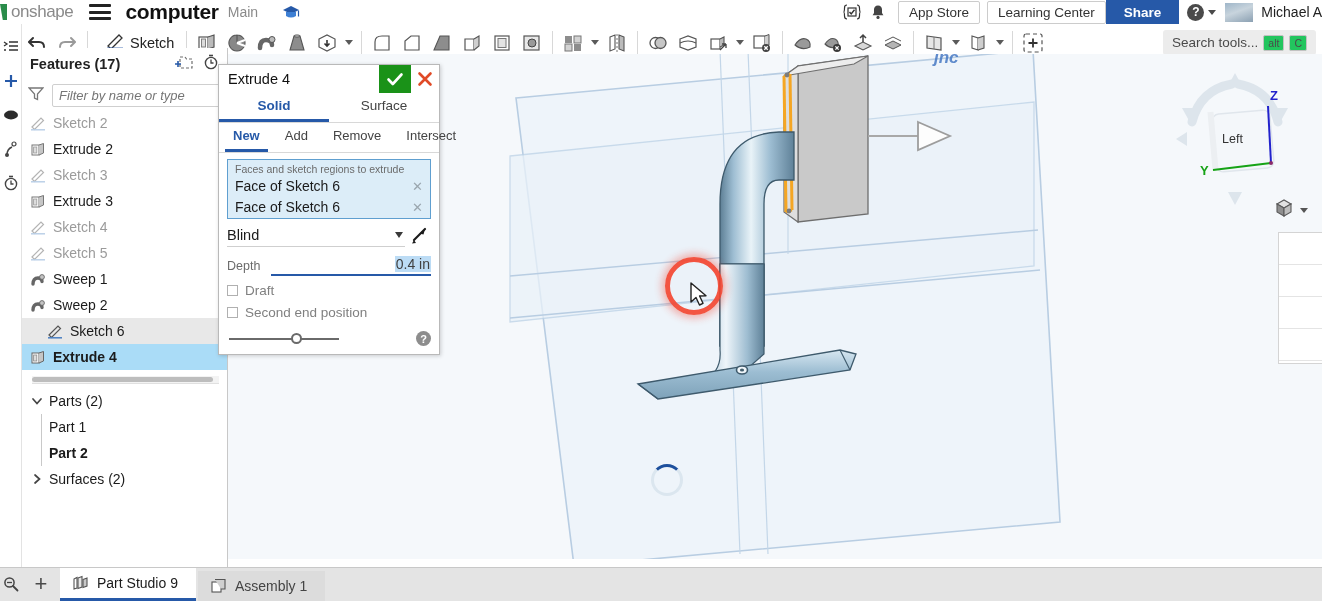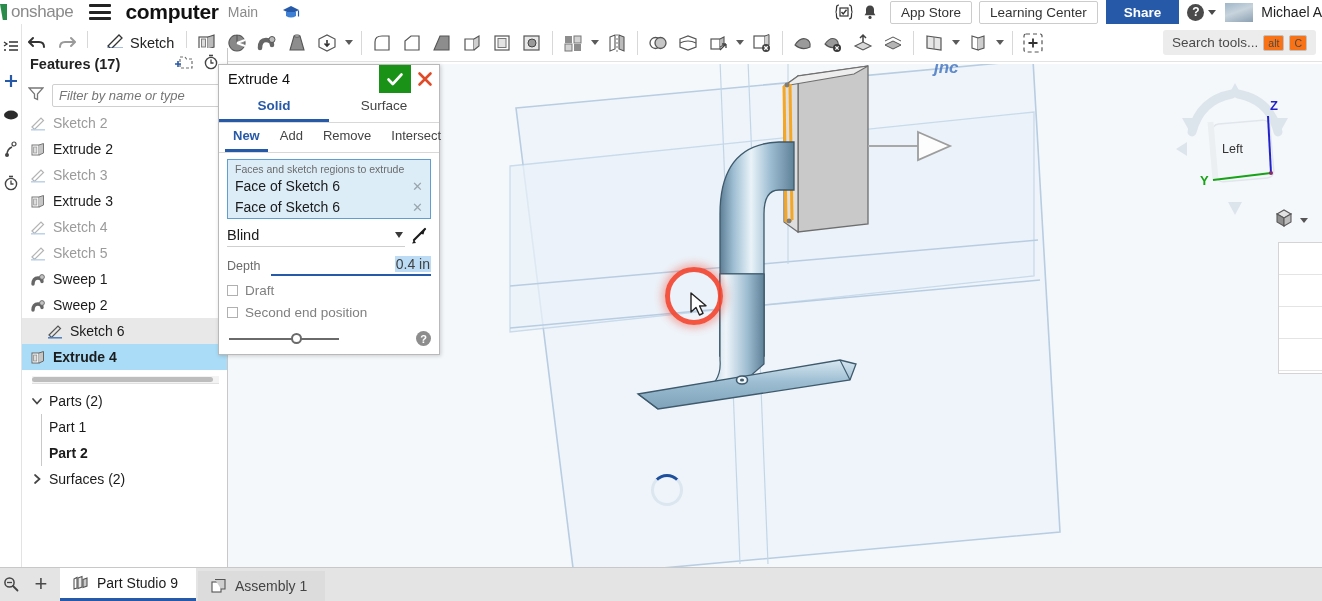--- a/index.html
+++ b/index.html
@@ -34,21 +34,21 @@
               position: relative; cursor: pointer; }
   .notif-badge { position: absolute; top: -1px; right: 1px; background: #2659a8; color: #fff;
                  font-size: 7px; border-radius: 2px; padding: 0 2px; line-height: 8px; }
   .hdr-btn {
     font-size: 13.5px; color: #333; border: 1px solid #ccc; background: #fff;
     padding: 3px 10px; margin-left: 7px; border-radius: 2px; cursor: pointer; height: 23px;
     font-family: "Liberation Sans", sans-serif; white-space: nowrap;
   }
   .share-btn {
     background: #2659a8; color: #fff; border: none; font-size: 13.5px; font-weight: bold;
-    padding: 4px 18px; margin-left: 8px; cursor: pointer; height: 24px;
+    padding: 4px 18px; cursor: pointer; height: 24px;
     font-family: "Liberation Sans", sans-serif;
   }
   .help-wrap { display: flex; align-items: center; margin-left: 8px; cursor: pointer; }
   .help-circle { width: 17px; height: 17px; border-radius: 50%; background: #4a4a4a; color: #fff;
                  font-size: 12px; font-weight: bold; display: flex; align-items: center;
                  justify-content: center; }
   .caret-dn { width: 0; height: 0; border-left: 4.5px solid transparent; border-right: 4.5px solid transparent;
               border-top: 5px solid #4a4a4a; margin-left: 4px; }
   .avatar { width: 28px; height: 19px; margin-left: 9px;
             background: linear-gradient(160deg,#9fb6c9,#c8d4dd 45%,#8ba0b2); cursor:pointer; }
@@ -67,21 +67,21 @@
   .tb-sep { width: 1px; height: 24px; background: #d8d8d8; margin: 0 5px; flex: none; }
   .tb-caret { width: 14px; height: 32px; display: flex; align-items: center; justify-content: center;
               cursor: pointer; flex: none; }
   .tb-caret::after { content: ""; width: 0; height: 0; border-left: 4px solid transparent;
                      border-right: 4px solid transparent; border-top: 5px solid #5a5a5a; }
   .search-tools {
     margin-left: auto; margin-right: 6px; background: #ececec; border-radius: 3px;
     display: flex; align-items: center; padding: 4px 9px; cursor: pointer; height: 25px;
   }
   .search-tools .st-label { font-size: 13.5px; color: #4a4a4a; }
-  .kbd { border: 1px solid #c2c2c2; background: #f97316; border-radius: 2px; font-size: 10.5px;
+  .kbd { border: 1px solid #c2c2c2; background: #22c55e; border-radius: 2px; font-size: 10.5px;
          color: #4a4a4a; padding: 0px 4px; margin-left: 5px; line-height: 14px; }
 
   
   .rail { position: absolute; top: 24px; left: 0; width: 22px; height: 577px;
           background: #fff; border-right: 1px solid #e3e3e3; padding-top: 6px; }
   .rail-item { width: 22px; height: 34px; display: flex; align-items: center; justify-content: center;
                cursor: pointer; }
 
   
   .ftree {
@@ -132,21 +132,21 @@
   .dlg-title { font-size: 14.5px; color: #111; padding-left: 9px; flex: 1; }
   .dlg-ok { width: 32px; height: 28px; background: #1a9218; display: flex; align-items: center;
             justify-content: center; cursor: pointer; }
   .dlg-cancel { width: 28px; height: 28px; display: flex; align-items: center;
                 justify-content: center; cursor: pointer; color: #e04a27; font-size: 19px;
                 font-weight: bold; }
   .dlg-tabs { display: flex; border-bottom: 1px solid #d8d8d8; }
   .dlg-tab { flex: 1; text-align: center; font-size: 13.5px; padding: 5px 0 6px;
              color: #444; cursor: pointer; }
   .dlg-tab.active { color: #2659a8; font-weight: bold; border-bottom: 3px solid #2659a8; }
-  .dlg-subtabs { display: flex; border-bottom: 1px solid #d8d8d8; padding: 0 6px; gap: 4px; }
+  .dlg-subtabs { display: flex; border-bottom: 1px solid #d8d8d8; padding: 0 6px; gap: 9px; }
   .dlg-subtab { font-size: 13px; padding: 5px 8px 6px; color: #444; cursor: pointer; }
   .dlg-subtab.active { color: #2659a8; font-weight: bold; border-bottom: 3px solid #2659a8; }
   .dlg-body { padding: 6px 8px 8px; }
   .sel-box { border: 1px solid #5f9fd0; background: #dcedf8; }
   .sel-box-label { font-size: 10.5px; color: #6b6b6b; padding: 3px 7px 1px; }
   .sel-item { display: flex; align-items: center; font-size: 14px; color: #1b1b1b;
               padding: 2px 7px 3px; cursor: pointer; }
   .sel-item .x { margin-left: auto; color: #9aa6ae; font-size: 13px; cursor: pointer; }
   .dd-row { display: flex; align-items: center; margin-top: 6px; }
   .dd { flex: 1; display: flex; align-items: center; font-size: 14.5px; color: #1b1b1b;
@@ -166,21 +166,21 @@
   .slider-row { display: flex; align-items: center; margin-top: 11px; }
   .slider-track { width: 110px; height: 2px; background: #6a6a6a; position: relative; margin-left: 2px; cursor:pointer; }
   .slider-knob { position: absolute; left: 62px; top: -5px; width: 11px; height: 11px;
                  border-radius: 50%; border: 2px solid #6a6a6a; background: #fff; cursor: grab; }
   .dlg-help { margin-left: auto; width: 15px; height: 15px; border-radius: 50%;
               background: #8d8d8d; color: #fff; font-size: 11px; font-weight: bold;
               display: flex; align-items: center; justify-content: center; cursor: pointer; }
 
   
   .viewport {
-    position: absolute; top: 64px; left: 228px; width: 1094px; height: 505px;
+    position: absolute; top: 54px; left: 228px; width: 1094px; height: 505px;
     background: #f5f8fb; overflow: hidden; text-align: center;
   }
   .vp-svg { position: absolute; top: 0; left: 0; }
 
   
   .viewcube { position: absolute; top: 10px; right: 22px; width: 130px; height: 150px; }
   .vc-label { position: absolute; font-size: 12.5px; color: #333; }
   .axis-label { position: absolute; font-size: 13px; font-weight: bold; }
   .cube-btn { position: absolute; right: 14px; top: 144px; display: flex; align-items: center; cursor: pointer; }
   .cube-caret { width: 0; height: 0; border-left: 4px solid transparent; border-right: 4px solid transparent;

